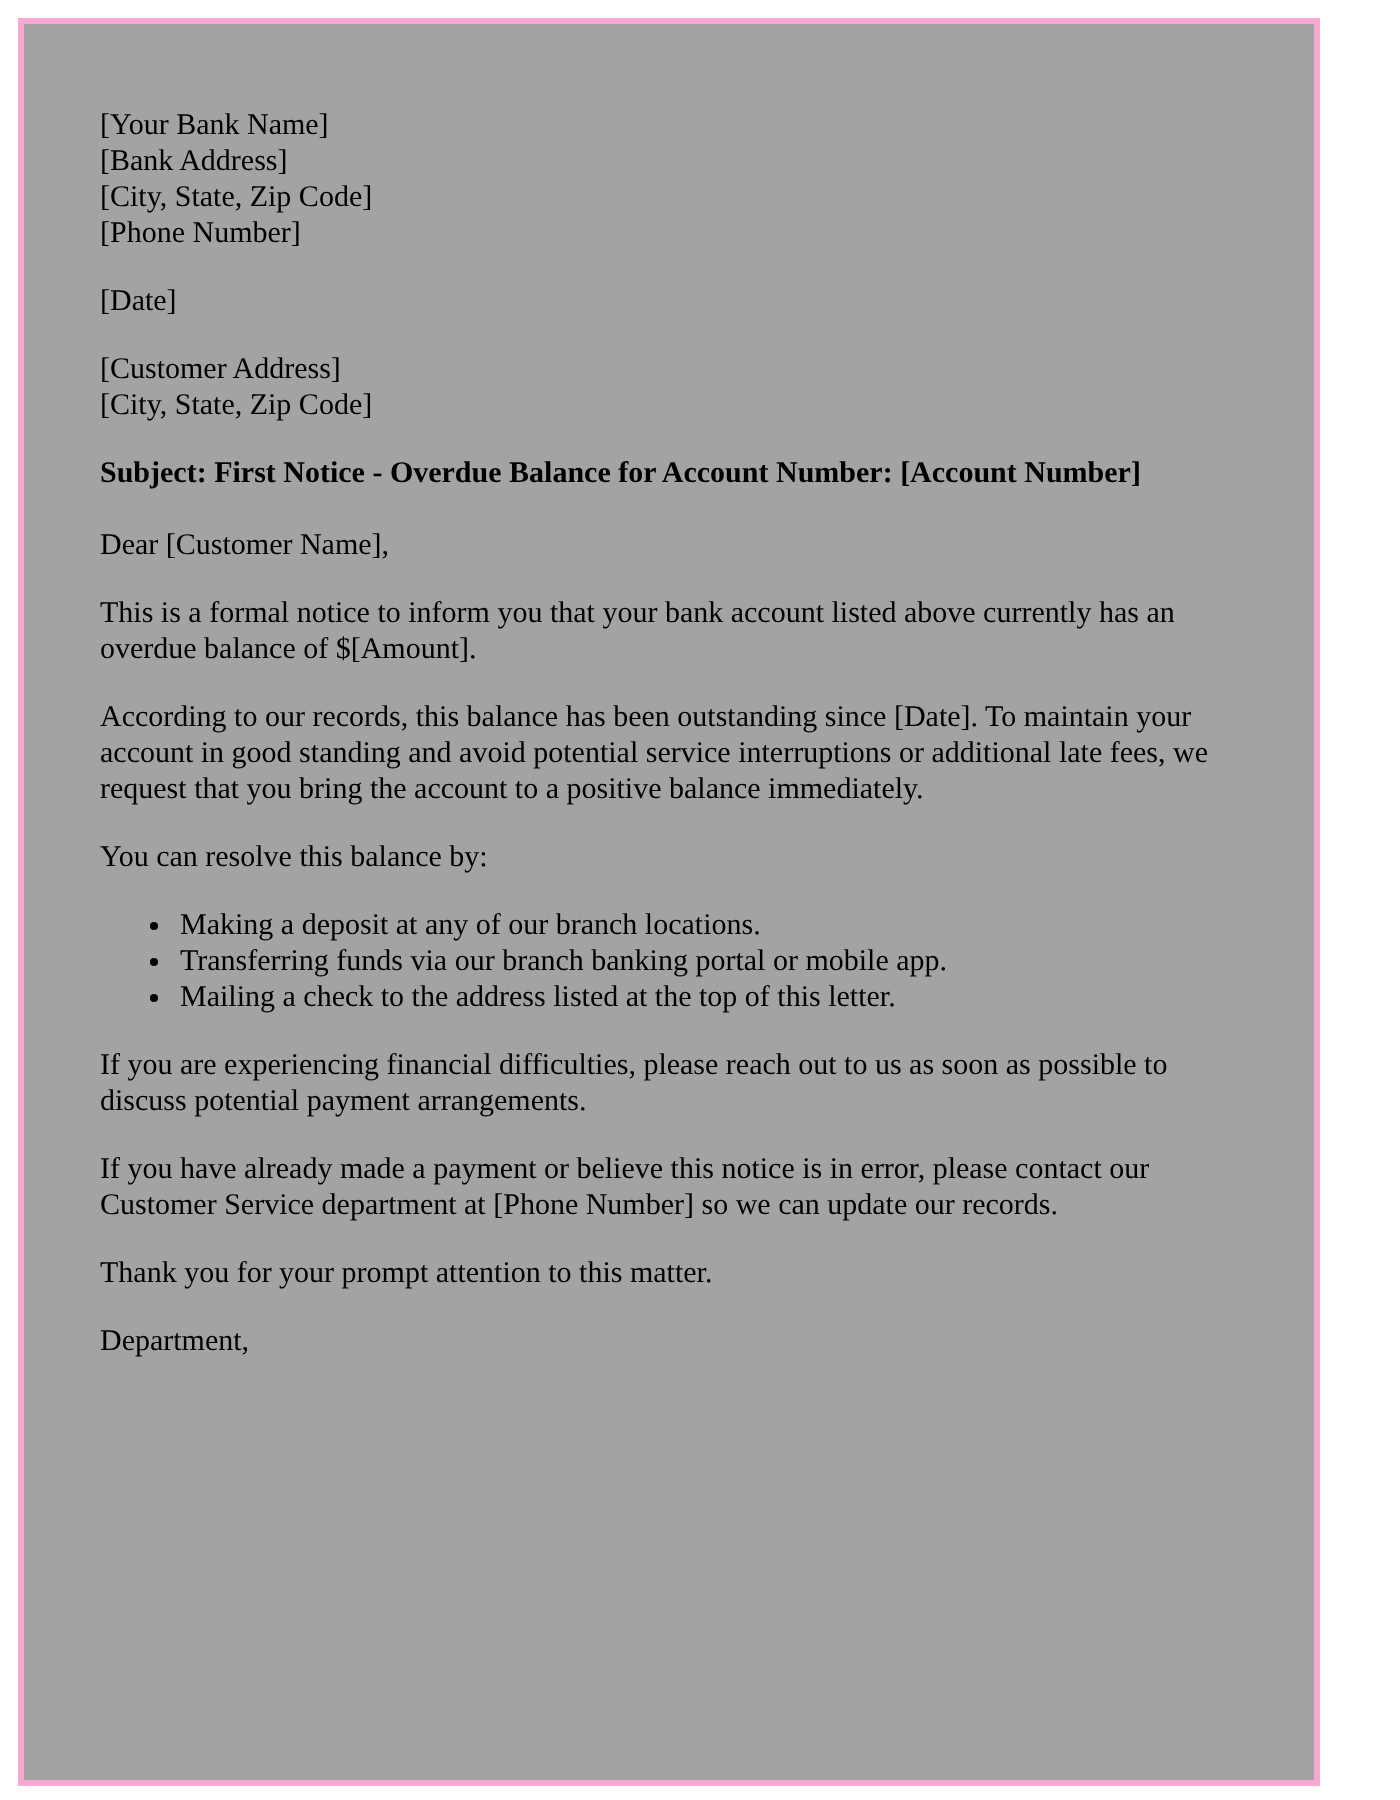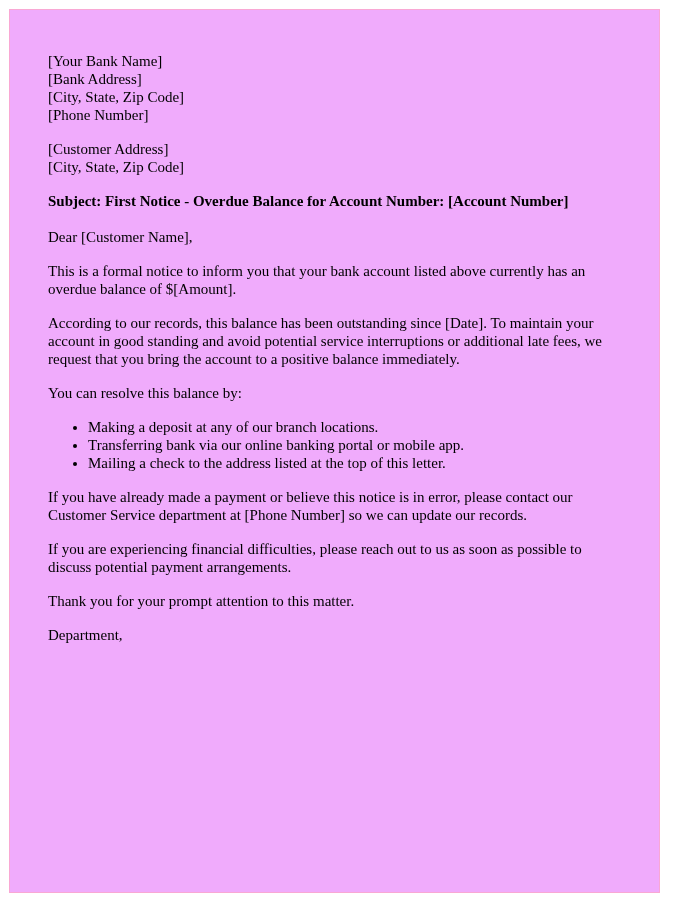--- a/index.html
+++ b/index.html
@@ -9,22 +9,22 @@
     background: #ffffff;
     font-family: "Liberation Serif", "DejaVu Serif", serif;
     color: #000000;
   }
   .page {
     position: absolute;
     left: 9px;
     top: 9px;
     width: 651px;
     height: 884px;
-    border: 1px solid #f9a8d4;
-    background: #f0abfc;
+    border: 3px solid #f9a8d4;
+    background: #a3a3a3;
     padding: 42px 32px 0 38px;
     font-size: 15px;
     line-height: 18px;
   }
   .block { margin-bottom: 16px; }
   .line { display: block; }
   .subject { font-weight: bold; margin-bottom: 18px; }
   p { margin-bottom: 16px; }
   ul.resolve-list {
     margin: 16px 0 16px 0;
@@ -37,45 +37,46 @@
 
 <div class="page">
 
   <div class="block">
     <span class="line">[Your Bank Name]</span>
     <span class="line">[Bank Address]</span>
     <span class="line">[City, State, Zip Code]</span>
     <span class="line">[Phone Number]</span>
   </div>
 
+  <div class="block">[Date]</div>
 
   <div class="block">
     <span class="line">[Customer Address]</span>
     <span class="line">[City, State, Zip Code]</span>
   </div>
 
   <div class="subject">Subject: First Notice - Overdue Balance for Account Number: [Account Number]</div>
 
   <p>Dear [Customer Name],</p>
 
   <p>This is a formal notice to inform you that your bank account listed above currently has an overdue balance of $[Amount].</p>
 
   <p>According to our records, this balance has been outstanding since [Date]. To maintain your account in good standing and avoid potential service interruptions or additional late fees, we request that you bring the account to a positive balance immediately.</p>
 
   <p>You can resolve this balance by:</p>
 
   <ul class="resolve-list">
     <li>Making a deposit at any of our branch locations.</li>
-    <li>Transferring bank via our online banking portal or mobile app.</li>
+    <li>Transferring funds via our branch banking portal or mobile app.</li>
     <li>Mailing a check to the address listed at the top of this letter.</li>
   </ul>
 
+  <p>If you are experiencing financial difficulties, please reach out to us as soon as possible to discuss potential payment arrangements.</p>
+
   <p>If you have already made a payment or believe this notice is in error, please contact our Customer Service department at [Phone Number] so we can update our records.</p>
-
-  <p>If you are experiencing financial difficulties, please reach out to us as soon as possible to discuss potential payment arrangements.</p>
 
   <p>Thank you for your prompt attention to this matter.</p>
 
   <p>Department,</p>
 
   <div class="block">
   </div>
 
 </div>
 

